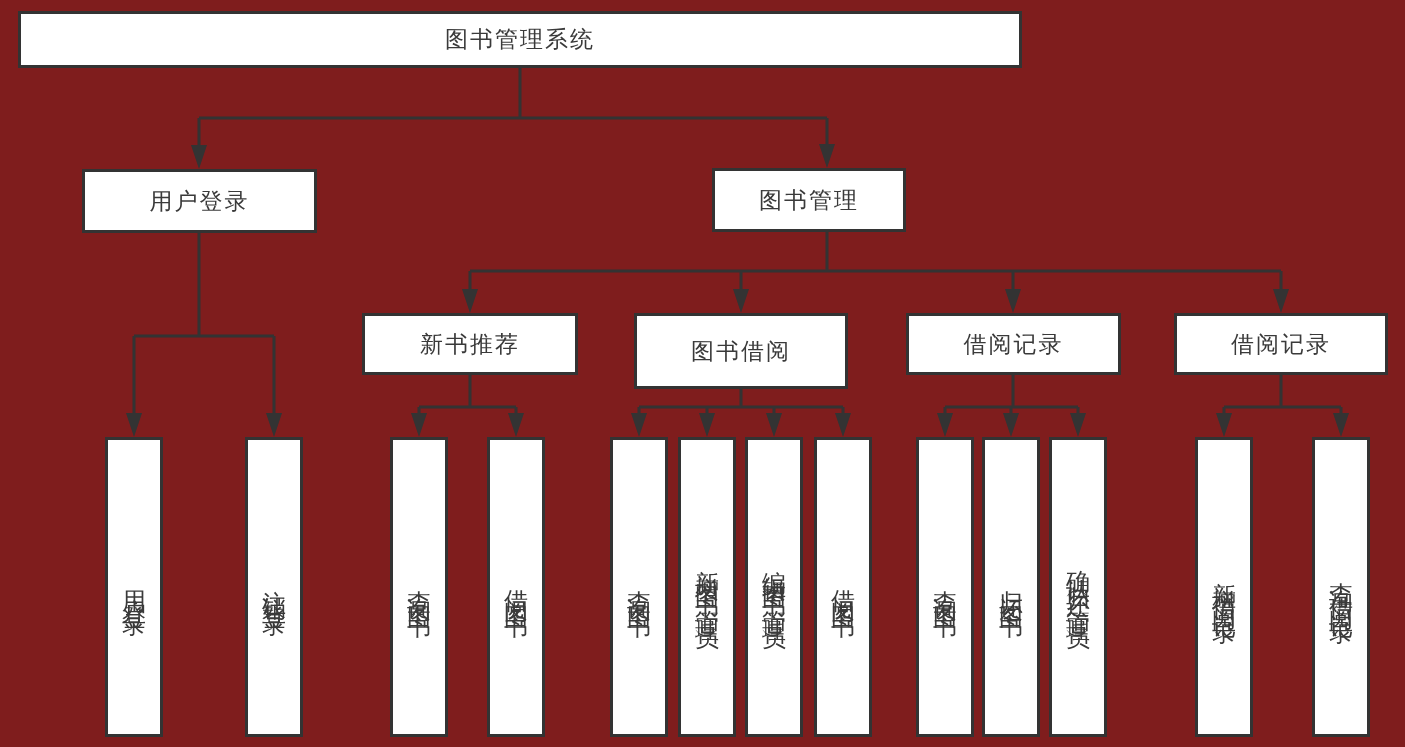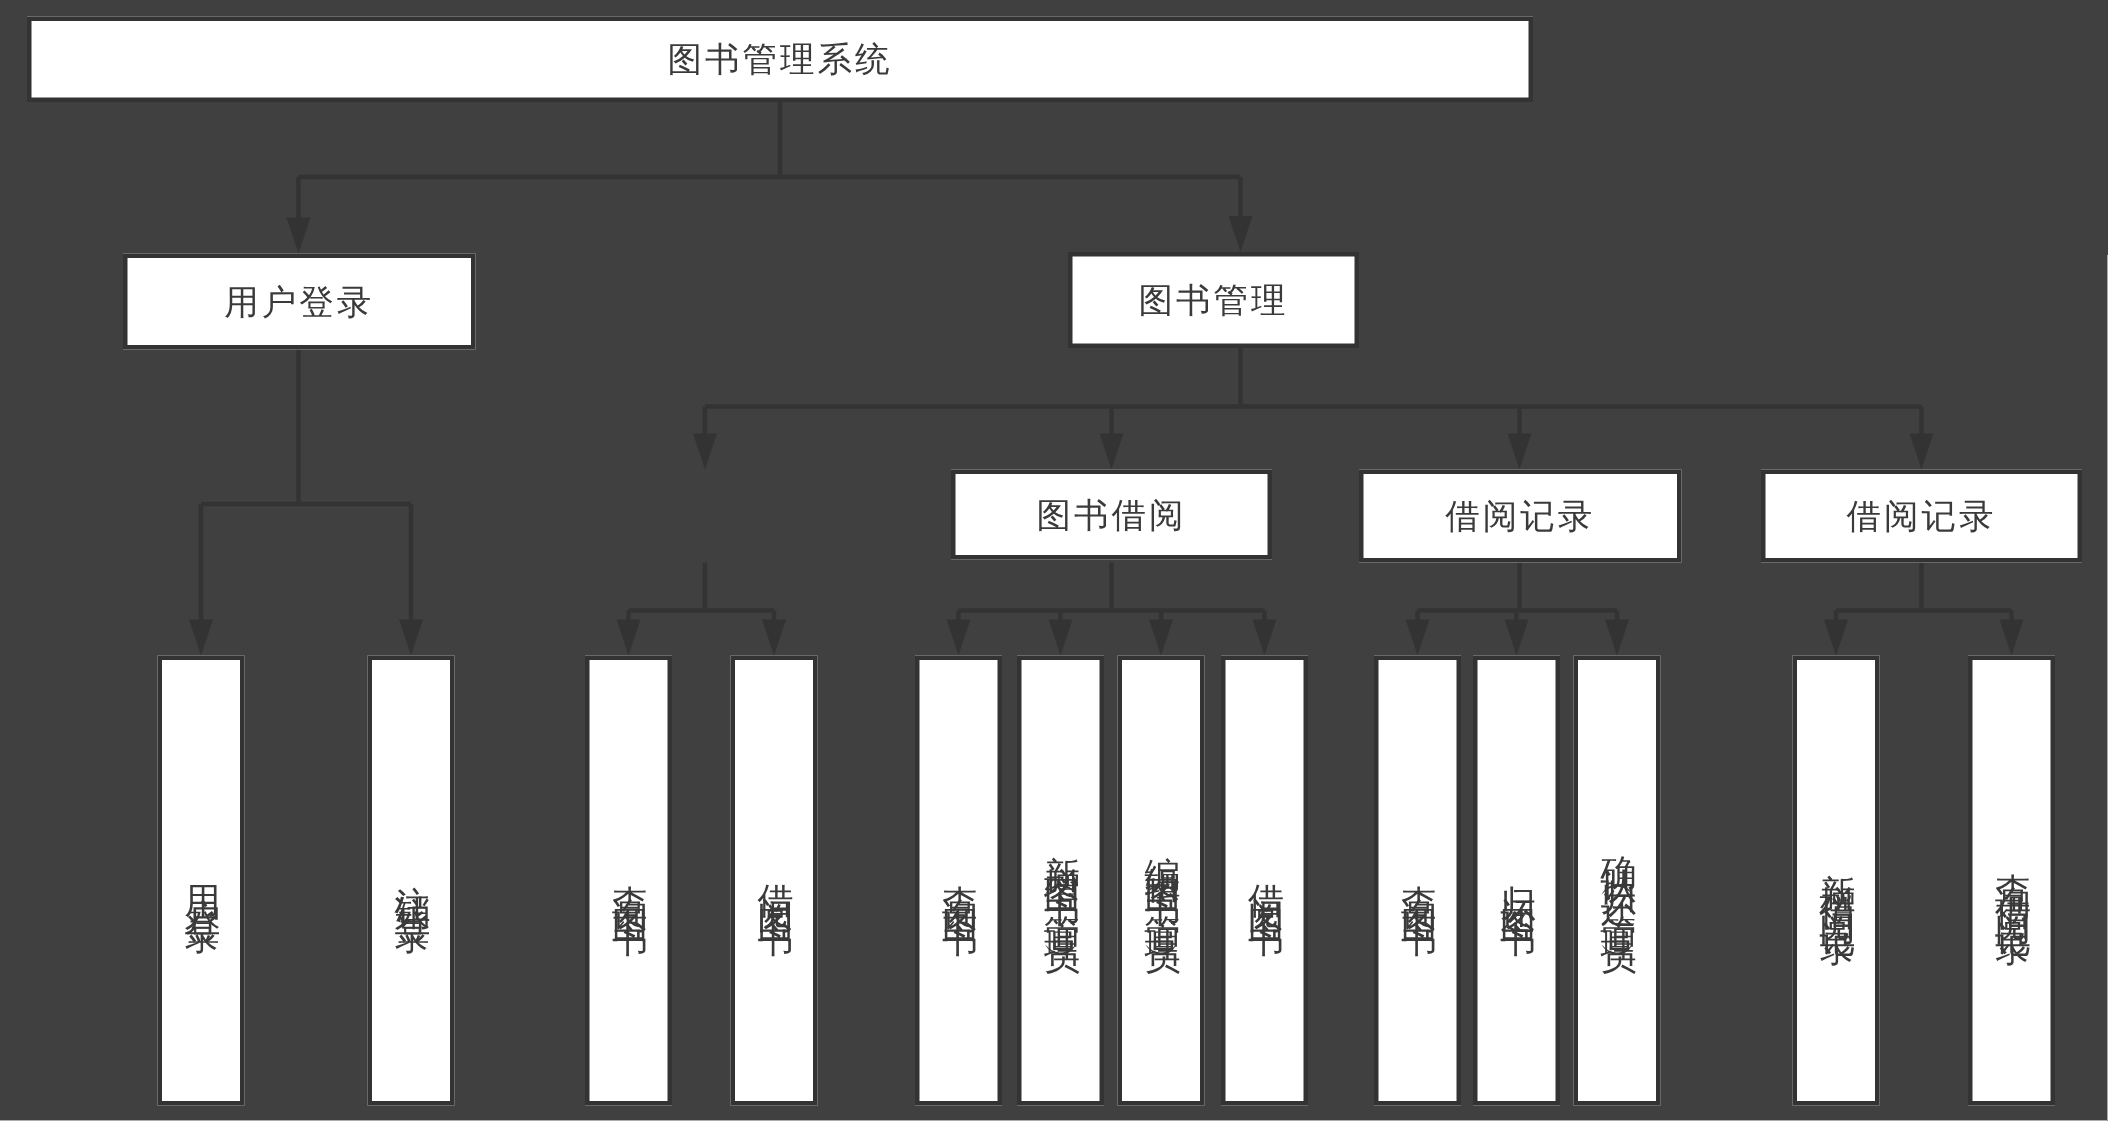--- a/index.html
+++ b/index.html
@@ -1,20 +1,20 @@
 <!DOCTYPE html>
 <html><head>
 <meta charset="utf-8">
 <style>
   html, body { margin: 0; padding: 0; background: #ffffff; }
   #canvas {
     position: relative;
     width: 1405px;
     height: 747px;
-    background: #404040;
+    background: #7f1d1d;
     font-family: "Liberation Sans", "DejaVu Sans", sans-serif;
     overflow: hidden;
   }
   #connector-svg {
     position: absolute;
     left: 0; top: 0;
     width: 1405px; height: 747px;
   }
   .node {
     position: absolute;
@@ -86,21 +86,22 @@
       <polygon points="1216,413 1232,413 1224,437"></polygon>
       <polygon points="1333,413 1349,413 1341,437"></polygon>
     </g>
   </svg>
 
   <div class="node hbox" style="left:18px; top:11px; width:1004px; height:57px;">图书管理系统</div>
 
   <div class="node hbox" style="left:82px; top:169px; width:235px; height:64px;">用户登录</div>
   <div class="node hbox" style="left:712px; top:168px; width:194px; height:64px;">图书管理</div>
 
-  <div class="node hbox" style="left:634px; top:313px; width:214px; height:60px;text-align:center;">图书借阅</div>
+  <div class="node hbox" style="left:362px; top:313px; width:216px; height:62px;">新书推荐</div>
+  <div class="node hbox" style="left:634px; top:313px; width:214px; height:76px;text-align:center;">图书借阅</div>
   <div class="node hbox" style="left:906px; top:313px; width:215px; height:62px;">借阅记录</div>
   <div class="node hbox" style="left:1174px; top:313px; width:214px; height:62px;">借阅记录</div>
 
   <div class="node vbox" style="left:105px; top:437px; width:58px; height:300px;">用户登录</div>
   <div class="node vbox" style="left:245px; top:437px; width:58px; height:300px;">注销登录</div>
 
   <div class="node vbox" style="left:390px; top:437px; width:58px; height:300px;">查询图书</div>
   <div class="node vbox" style="left:487px; top:437px; width:58px; height:300px;">借阅图书</div>
 
   <div class="node vbox" style="left:610px; top:437px; width:58px; height:300px;">查询图书</div>

